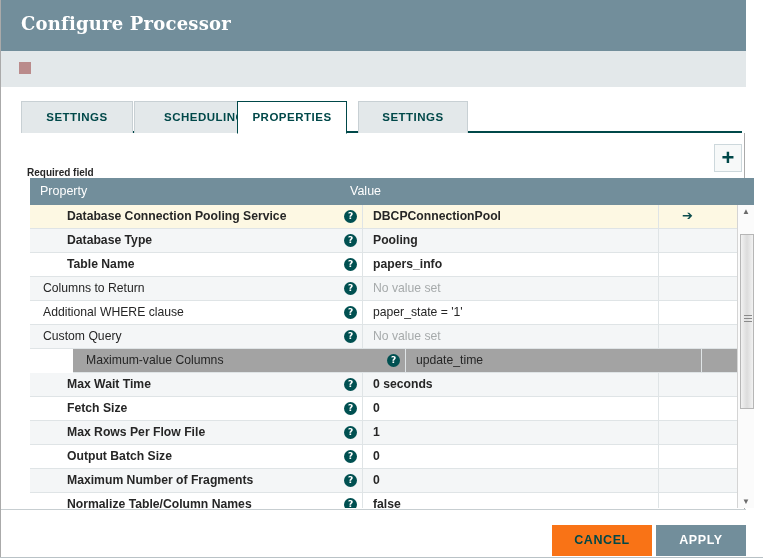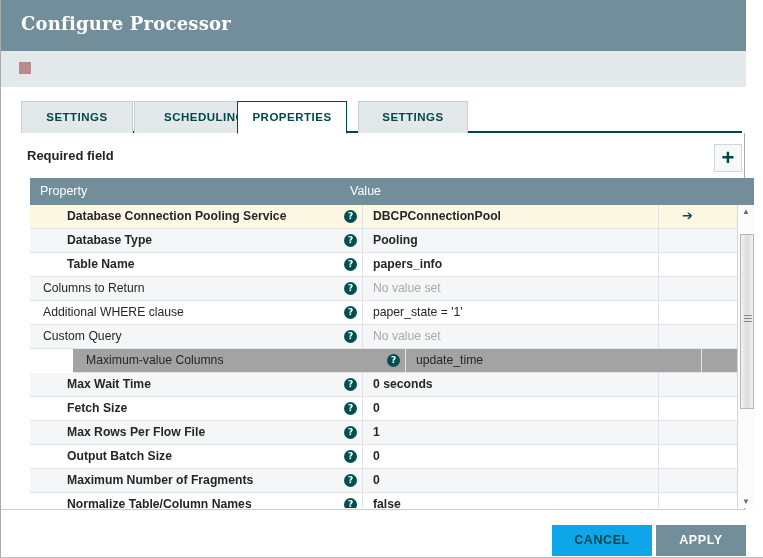--- a/index.html
+++ b/index.html
@@ -127,22 +127,22 @@
   }
   #tab-0 { left: 20px;  width: 112px; }
   #tab-1 { left: 133px; width: 112px; text-align: right; }
   #tab-2 { left: 236px; width: 110px; }
   #tab-3 { left: 357px; width: 110px; }
 
   
   .required-label {
     position: absolute;
     left: 26px;
-    top: 148px;
-    font-size: 13px;
+    top: 167px;
+    font-size: 10px;
     font-weight: bold;
     color: #262626;
   }
   .add-btn {
     position: absolute;
     left: 713px;
     top: 144px;
     width: 28px;
     height: 28px;
     background: #f7f9f9;
@@ -357,21 +357,21 @@
     font-size: 12.5px;
     font-weight: bold;
     letter-spacing: 0.6px;
     text-align: center;
     line-height: 31px;
     cursor: pointer;
   }
   .btn-cancel {
     left: 551px;
     width: 100px;
-    background: #0ea5e9;
+    background: #f97316;
     color: #004849;
   }
   .btn-apply {
     left: 655px;
     width: 90px;
     background: #728e9b;
     color: #ffffff;
   }
   .footer-bottomline {
     position: absolute;

